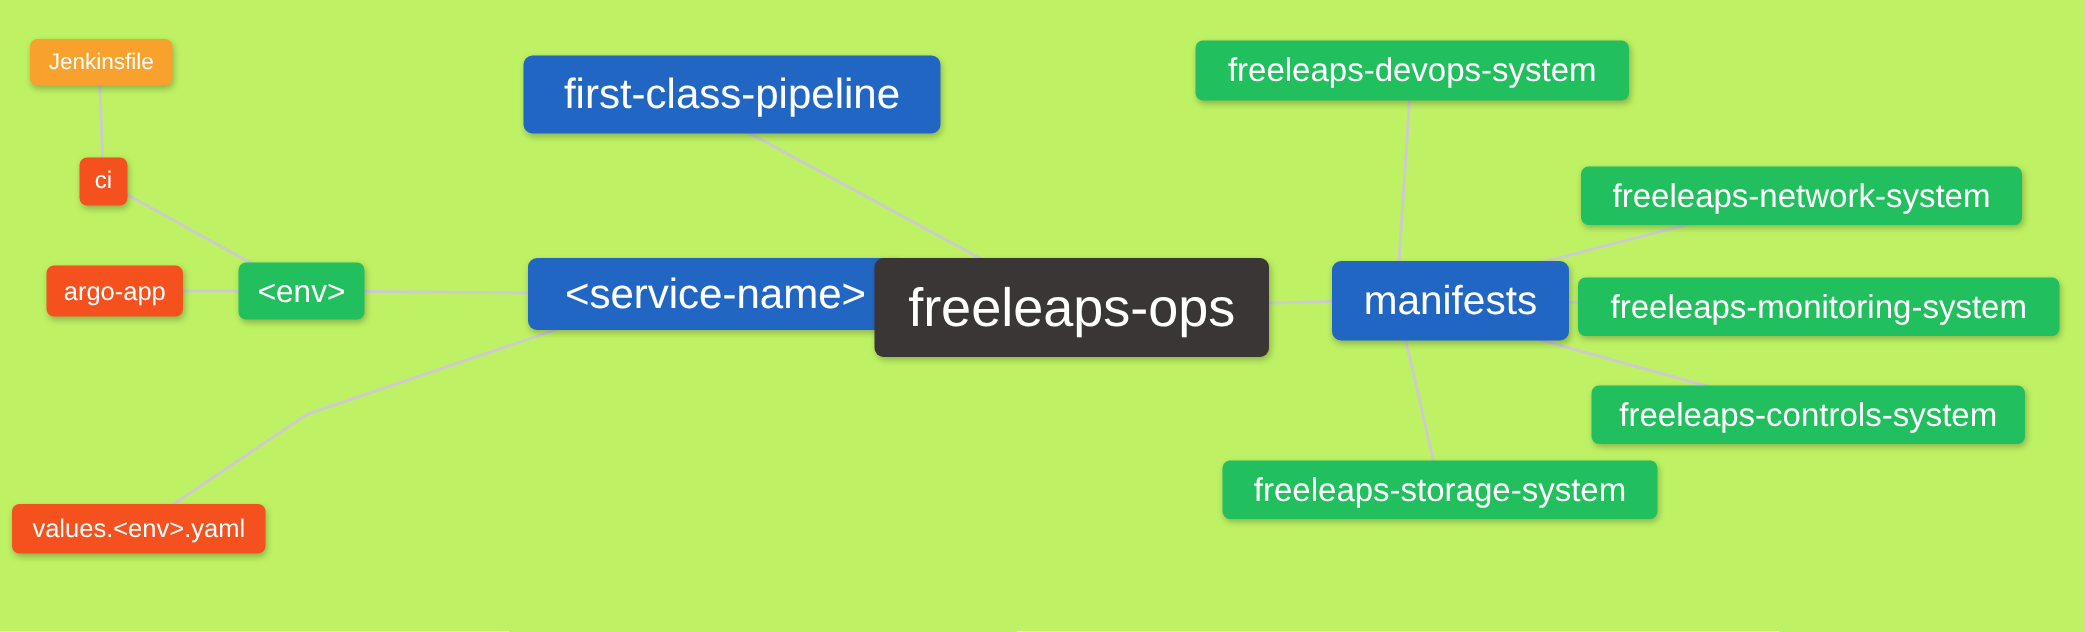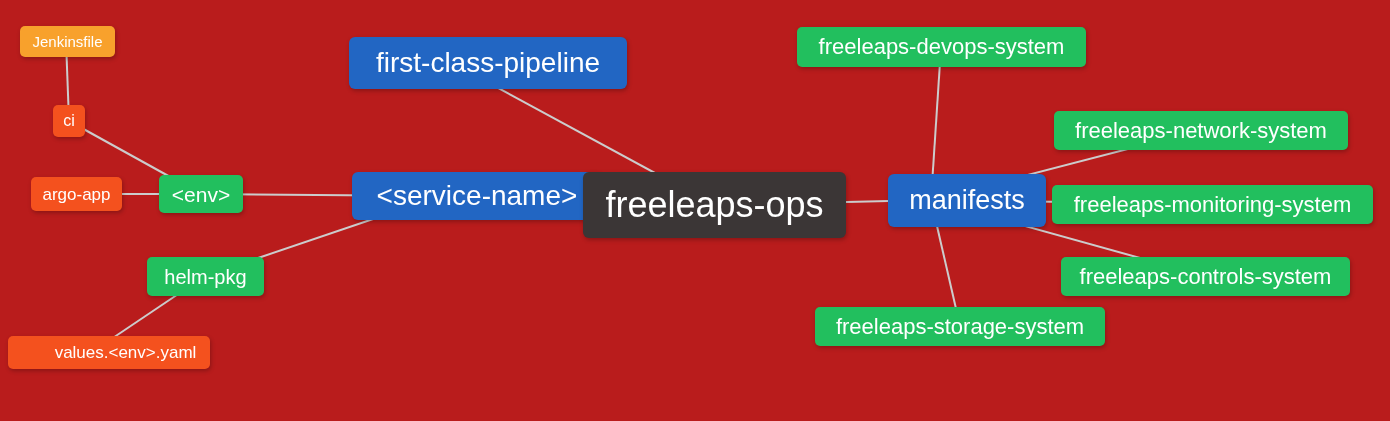--- a/index.html
+++ b/index.html
@@ -9,21 +9,21 @@
     --orange:#F8A12C;
     --dark:#3B3636;
     --edge:#CCCCCC;
     --text:#FFFFFF;
   }
   html,body{margin:0;padding:0;background:#ffffff;}
   .canvas{
     position:relative;
     width:1390px;height:421px;
     overflow:hidden;
-    background:#b91c1c;
+    background:#bef264;
     font-family:"Liberation Sans", sans-serif;
   }
   .edges{position:absolute;left:0;top:0;z-index:0;}
   .edges line{stroke:var(--edge);stroke-width:2;}
   .node{
     position:absolute;
     z-index:1;
     display:flex;align-items:center;justify-content:center;
     color:var(--text);
     white-space:nowrap;
@@ -36,21 +36,21 @@
   .c-green{background:var(--green);text-align:center;}
   .c-red{background:var(--red);}
   .c-orange{background:var(--orange);}
   .c-dark{background:var(--dark);}
 
   #n-jenkinsfile{left:20px;top:26px;width:95px;height:31px;font-size:15px;}
   #n-ci{left:53px;top:105px;width:32px;height:32px;font-size:16px;}
   #n-argo-app{left:31px;top:177px;width:91px;height:34px;font-size:17px;}
   #n-env{left:159px;top:175px;width:84px;height:38px;font-size:21px;}
   #n-helm-pkg{left:147px;top:257px;width:117px;height:39px;font-size:20px;}
-  #n-values-env-yaml{left:8px;top:336px;width:169px;height:33px;font-size:17px;padding-left:33px;}
+  #n-values-env-yaml{left:8px;top:336px;width:169px;height:33px;font-size:17px;}
   #n-first-class-pipeline{left:313px;top:37px;width:278px;height:52px;font-size:28px;border-radius:6px;}
   #n-service-name{left:316px;top:172px;width:250px;height:48px;font-size:28px;border-radius:6px;}
   #n-freeleaps-ops{left:583px;top:172px;width:263px;height:66px;font-size:36px;border-radius:6px;}
   #n-manifests{left:852px;top:174px;width:158px;height:53px;font-size:27px;border-radius:6px;}
   #n-devops{left:797px;top:27px;width:289px;height:40px;font-size:22px;}
   #n-network{left:1054px;top:111px;width:294px;height:39px;font-size:22px;}
   #n-monitoring{left:1052px;top:185px;width:321px;height:39px;font-size:22px;}
   #n-controls{left:1061px;top:257px;width:289px;height:39px;font-size:22px;}
   #n-storage{left:815px;top:307px;width:290px;height:39px;font-size:22px;}
 </style>
@@ -73,21 +73,20 @@
     <line x1="931" y1="200" x2="1201" y2="130"></line>
     <line x1="931" y1="200" x2="1212" y2="204"></line>
     <line x1="931" y1="200" x2="1205" y2="276"></line>
     <line x1="931" y1="200" x2="960" y2="326"></line>
   </svg>
 
   <div id="n-jenkinsfile" class="node c-orange">Jenkinsfile</div>
   <div id="n-ci" class="node c-red">ci</div>
   <div id="n-argo-app" class="node c-red">argo-app</div>
   <div id="n-env" class="node c-green">&lt;env&gt;</div>
-  <div id="n-helm-pkg" class="node c-green">helm-pkg</div>
   <div id="n-values-env-yaml" class="node c-red">values.&lt;env&gt;.yaml</div>
   <div id="n-first-class-pipeline" class="node c-blue">first-class-pipeline</div>
   <div id="n-service-name" class="node c-blue">&lt;service-name&gt;</div>
   <div id="n-freeleaps-ops" class="node c-dark">freeleaps-ops</div>
   <div id="n-manifests" class="node c-blue">manifests</div>
   <div id="n-devops" class="node c-green">freeleaps-devops-system</div>
   <div id="n-network" class="node c-green">freeleaps-network-system</div>
   <div id="n-monitoring" class="node c-green">freeleaps-monitoring-system</div>
   <div id="n-controls" class="node c-green">freeleaps-controls-system</div>
   <div id="n-storage" class="node c-green">freeleaps-storage-system</div>

